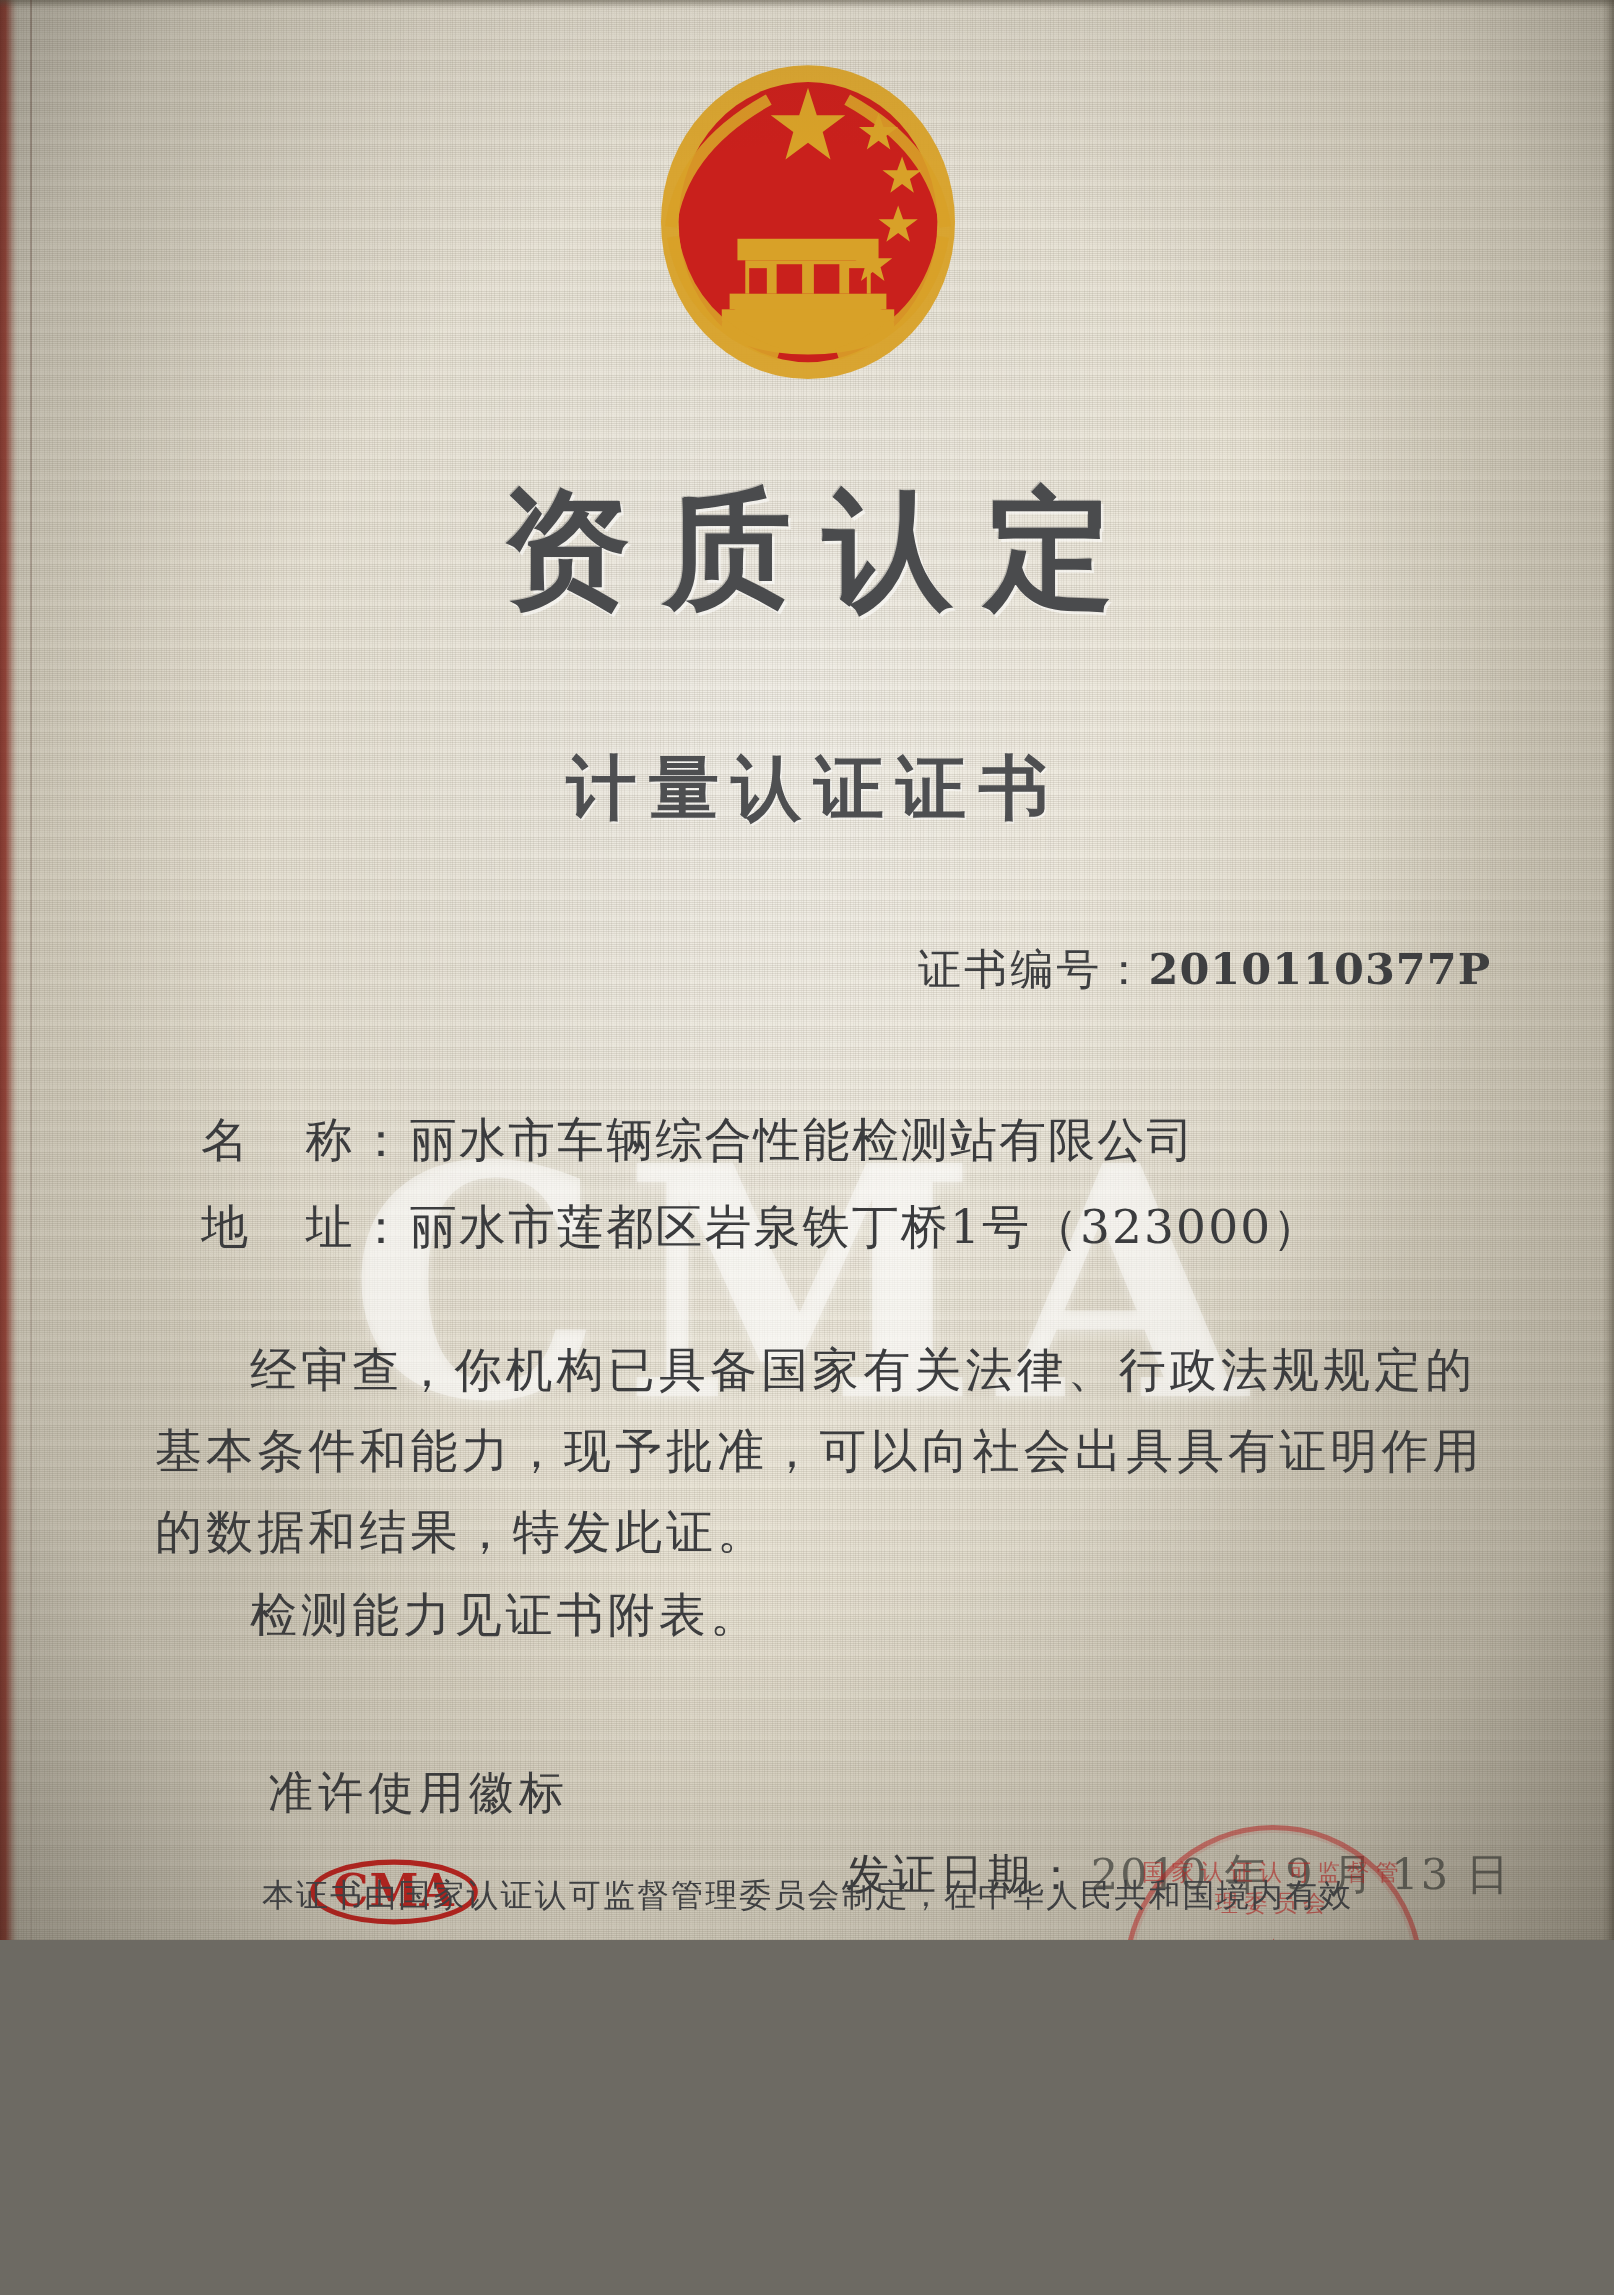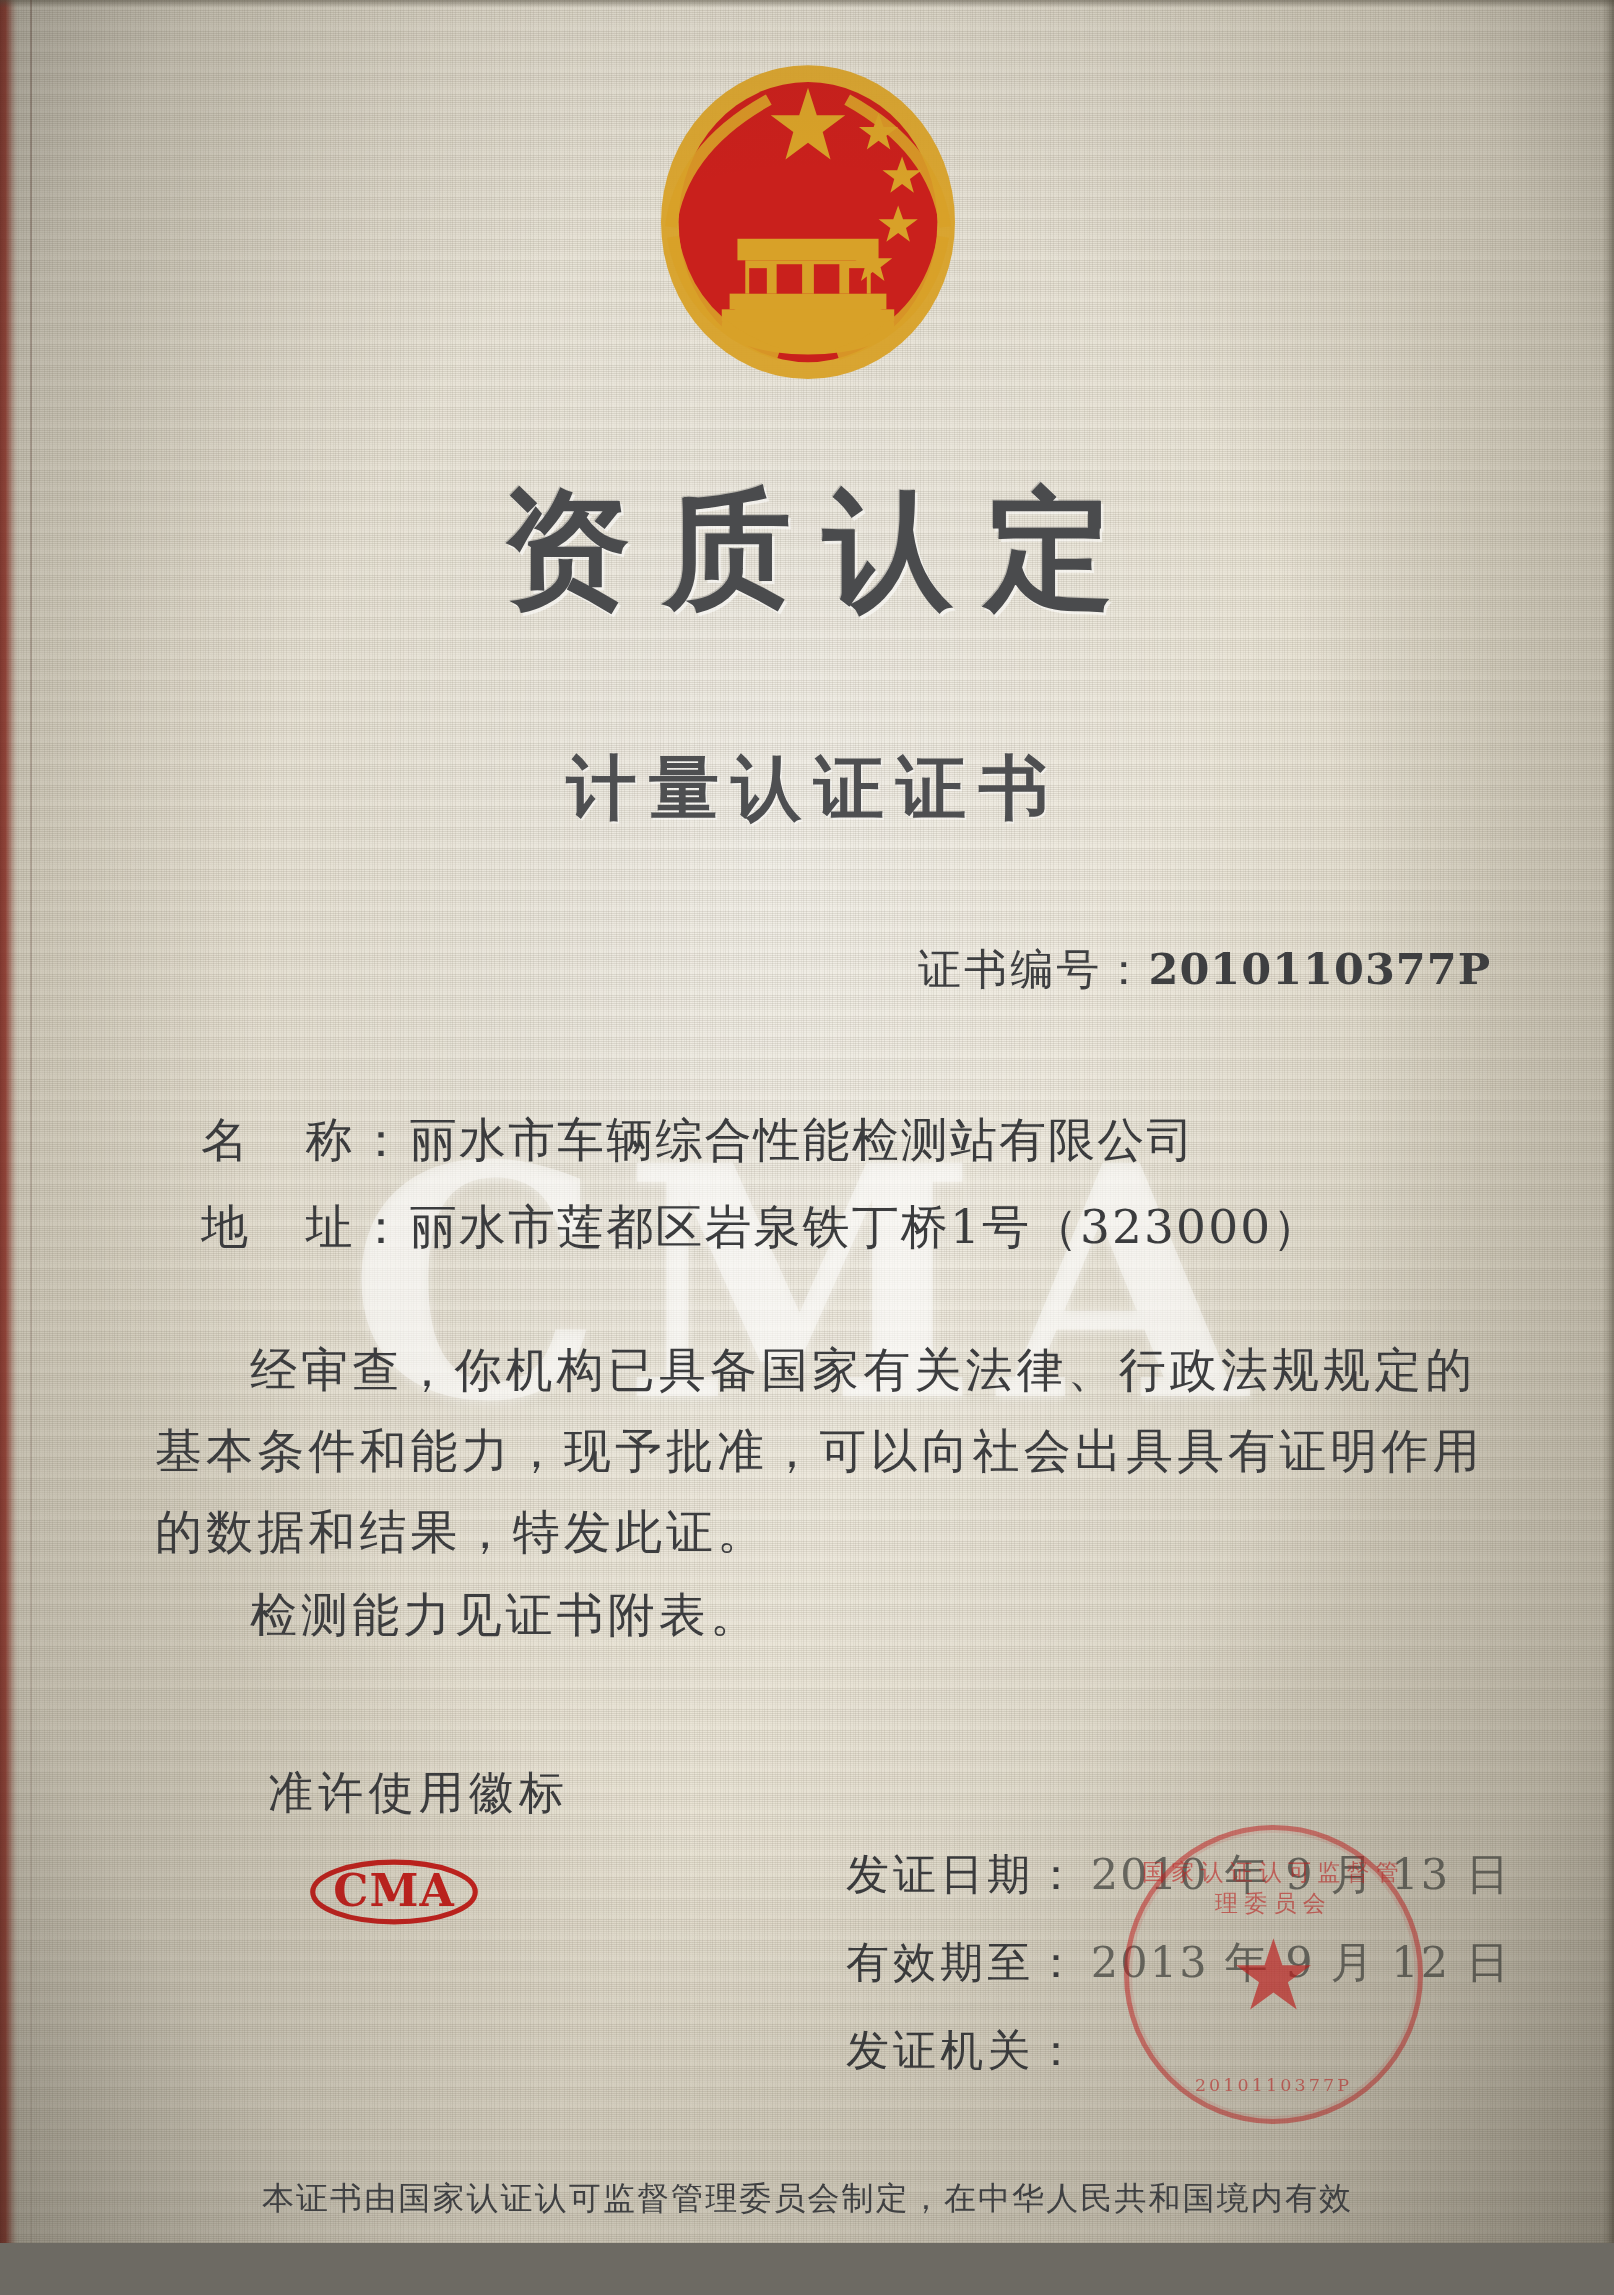--- a/index.html
+++ b/index.html
@@ -6,21 +6,21 @@
     margin: 0;
     padding: 0;
     background: #6d6a63;
   }
   body {
     font-family: "DejaVu Sans", "Liberation Sans", sans-serif;
   }
   .certificate {
     position: relative;
     width: 1615px;
-    height: 2243px;
+    height: 1940px;
     overflow: hidden;
     background:
       radial-gradient(ellipse at 48% 38%, rgba(255,255,255,0.55) 0%, rgba(255,255,255,0.0) 62%),
       linear-gradient(115deg, #d9d4c6 0%, #e3ddcd 18%, #ded8c8 38%, #e6e0d0 58%, #d7d1c1 78%, #cdc6b5 100%);
     text-decoration: underline;
   }
   
   .texture {
     position: absolute;
     inset: 0;

